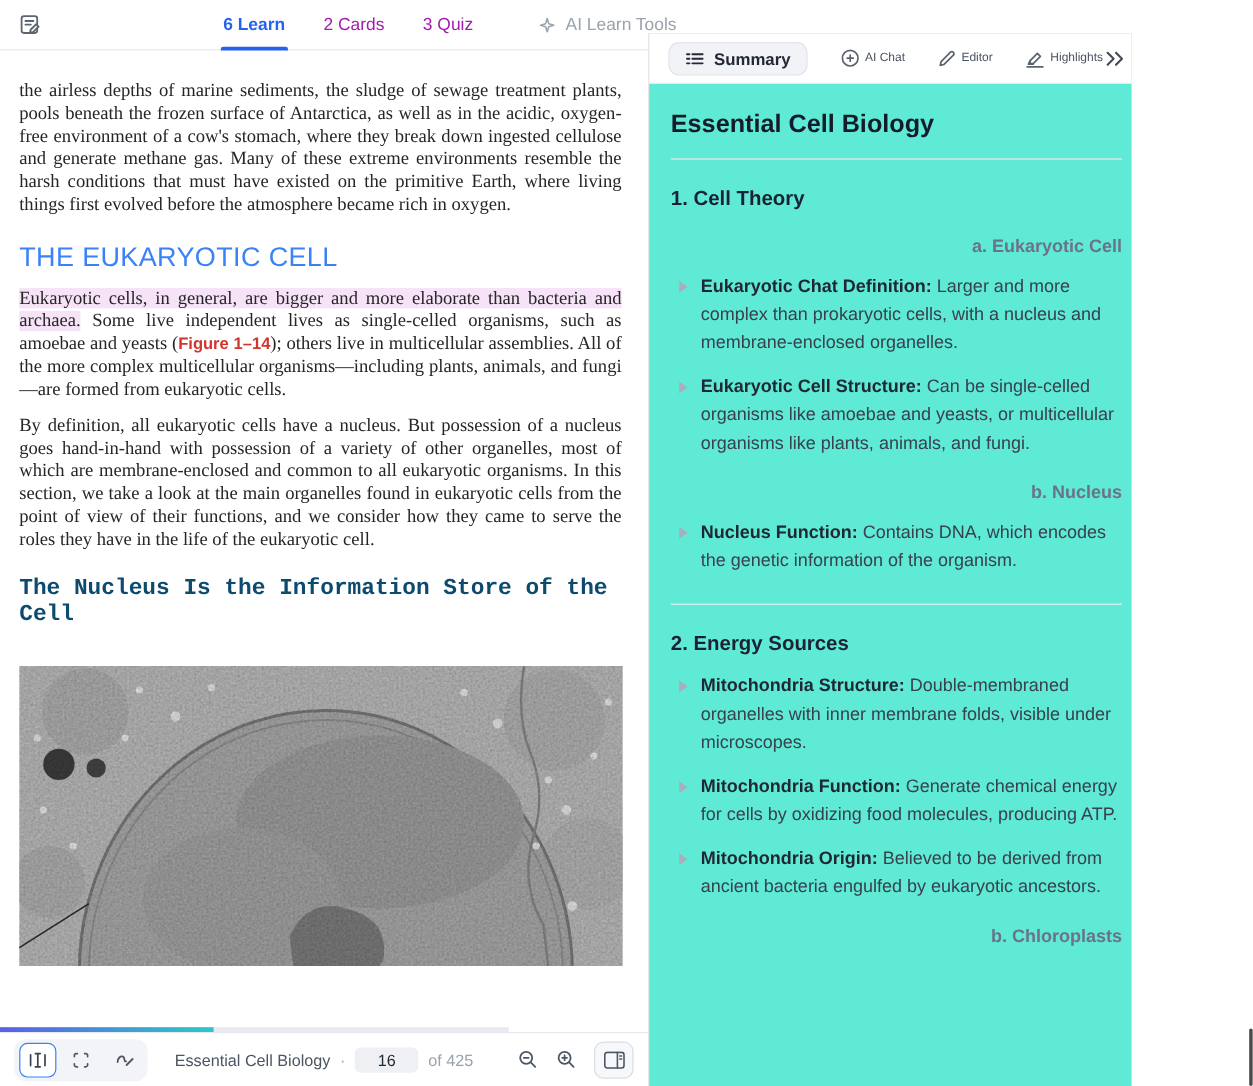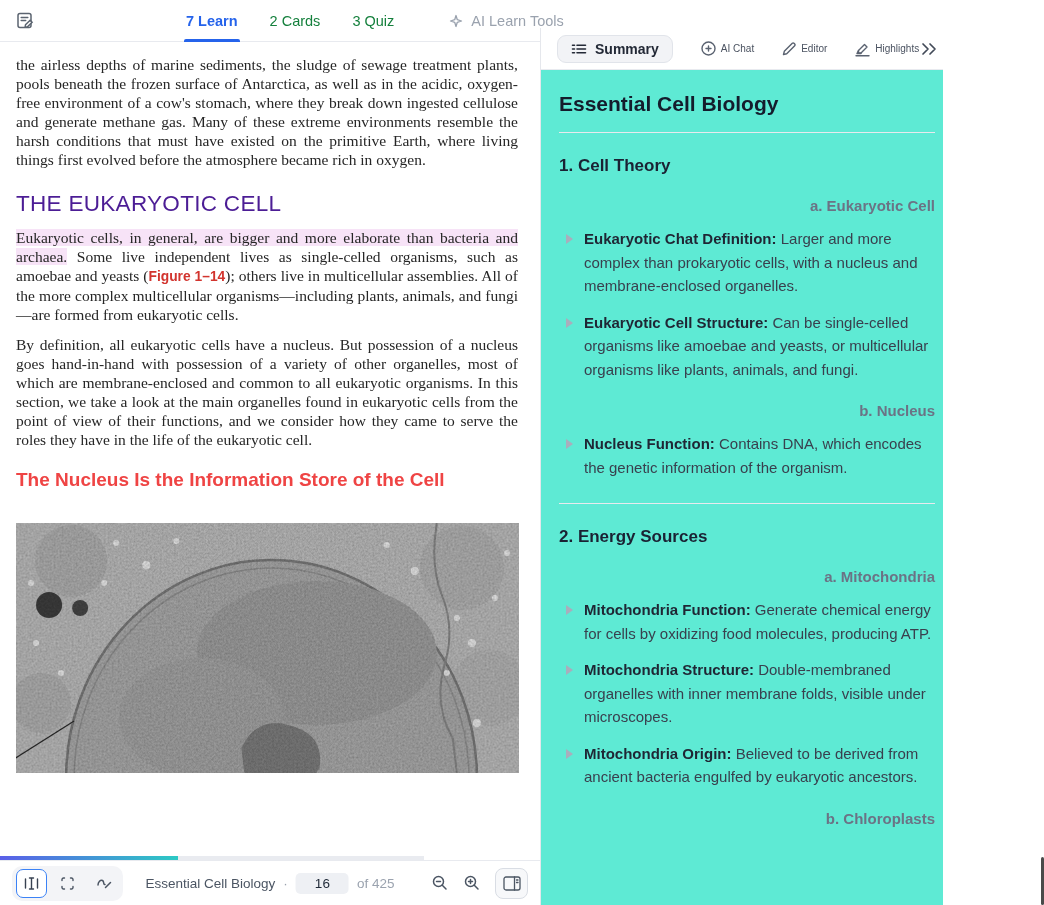--- a/index.html
+++ b/index.html
@@ -11,45 +11,45 @@
   .panel-right { position:absolute; top:0; left:540px; width:403px; height:905px;
     border-left:1px solid #e5e7ec; background:#5eead4;margin-top:28px; }
 
   
   .topbar { position:absolute; top:0; left:0; right:0; height:42px; background:#fff;
     border-bottom:1px solid #e8eaef; display:flex; align-items:center; }
   .icon-btn { display:flex; align-items:center; justify-content:center; color:#555e6b; }
   .left-topbar-icon { margin-left:16px; }
   .ltab-row { position:absolute; left:186px; top:0; height:42px; display:flex; align-items:center; gap:32px; }
   .ltab { position:relative; height:42px; display:flex; align-items:center; font-size:14.5px;
-    color:#15803d; cursor:default; white-space:nowrap; }
+    color:#a21caf; cursor:default; white-space:nowrap; }
   .ltab.active { color:#2563eb; font-weight:600; }
   .ltab-underline { position:absolute; left:-2px; right:-2px; bottom:0; height:3px;
     background:#2563eb; border-radius:2px 2px 0 0; }
   .ai-tools { display:flex; align-items:center; gap:7px; color:#9aa2ae; font-size:14.5px;
     margin-left:22px; white-space:nowrap; }
 
   .rtab-pill { display:flex; align-items:center; gap:8px; background:#f2f3f6;
     border:1px solid #e1e4ea; border-radius:9px; padding:5px 13px; font-size:14px;
     font-weight:600; color:#232936; margin-left:16px; white-space:nowrap; }
   .rtab { display:flex; align-items:center; gap:4px; color:#4a5260; font-size:10px;
     margin-left:27px; white-space:nowrap; }
   .chevrons { margin-left:auto; margin-right:12px; color:#424a58; }
 
   
   .pdf-content { position:absolute; top:43px; left:0; right:0; bottom:45px; overflow:hidden;
-    padding:9px 22px 0 16px; }
+    padding:20px 22px 0 16px; }
   .pdf-body p { font-family:"Liberation Serif", serif; font-size:15.5px; line-height:19px;
     color:#262626; text-align:justify; }
   .p1 { margin-top:3px; }
   .pdf-h1 { font-family:"Liberation Sans", sans-serif; font-size:22.5px; font-weight:500;
-    letter-spacing:.3px; color:#4c1d95; margin:22px 0 10px; }
+    letter-spacing:.3px; color:#3b82f6; margin:22px 0 10px; }
   .p2, .p3 { margin-top:11px; }
-  .pdf-h2 { font-family:Liberation Sans, sans-serif; font-size:19px; font-weight:600;
-    color:#ef4444; margin:20px 0 10px; }
+  .pdf-h2 { font-family:Liberation Mono, monospace; font-size:19px; font-weight:600;
+    color:#0c4a6e; margin:20px 0 10px; }
   .hl { background:#f7e3f7; }
   .fig-ref { font-family:"Liberation Sans", sans-serif; font-size:13.8px; font-weight:700;
     color:#d2342e; }
   .em-figure { display:block; margin-top:32px; width:503px; height:250px; }
 
   
   .progress-track { position:absolute; left:0; bottom:45px; width:424px; height:4px;
     background:#e9ebf0; z-index:3; }
   .progress-fill { height:100%; background:linear-gradient(90deg,#5a5fe8,#2cc9c4); }
   .bottombar { position:absolute; bottom:0; left:0; right:0; height:45px; background:#fff;
@@ -98,21 +98,21 @@
   <div class="topbar">
     <span class="icon-btn left-topbar-icon">
       <svg width="19" height="19" viewBox="0 0 19 19" fill="none" stroke="#5b6470" stroke-width="1.5" stroke-linecap="round">
         <rect x="2" y="2.5" width="13" height="14" rx="2"></rect>
         <path d="M5.2 6.5h6.6M5.2 9.5h4.5"></path>
         <path d="M9.5 13.8l4.6-4.6 2 2-4.6 4.6-2.4.4z" fill="#fff"></path>
       </svg>
     </span>
     <div class="ltab-row">
       <div class="ltab active">
-        <span>7 Learn</span>
+        <span>6 Learn</span>
         <span class="ltab-underline"></span>
       </div>
       <div class="ltab">
         <span>2 Cards</span>
       </div>
       <div class="ltab">
         <span>3 Quiz</span>
       </div>
       <div class="ai-tools">
         <span class="icon-btn">
@@ -303,29 +303,28 @@
     <div class="sub-h">b. Nucleus</div>
 
     <div class="bullet">
       <span class="tri"></span>
       <span class="btext"><b>Nucleus Function:</b><span> Contains DNA, which encodes the genetic information of the organism.</span></span>
     </div>
 
     <div class="sum-divider" style="margin-top:24px;"></div>
 
     <div class="sec-h">2. Energy Sources</div>
-    <div class="sub-h">a.  Mitochondria</div>
-
+
+    <div class="bullet">
+      <span class="tri"></span>
+      <span class="btext"><b>Mitochondria Structure:</b><span> Double-membraned organelles with inner membrane folds, visible under microscopes.</span></span>
+    </div>
     <div class="bullet">
       <span class="tri"></span>
       <span class="btext"><b>Mitochondria Function:</b><span> Generate chemical energy for cells by oxidizing food molecules, producing ATP.</span></span>
-    </div>
-    <div class="bullet">
-      <span class="tri"></span>
-      <span class="btext"><b>Mitochondria Structure:</b><span> Double-membraned organelles with inner membrane folds, visible under microscopes.</span></span>
     </div>
     <div class="bullet">
       <span class="tri"></span>
       <span class="btext"><b>Mitochondria Origin:</b><span> Believed to be derived from ancient bacteria engulfed by eukaryotic ancestors.</span></span>
     </div>
 
     <div class="sub-h">b. Chloroplasts</div>
 
 
   </div>

